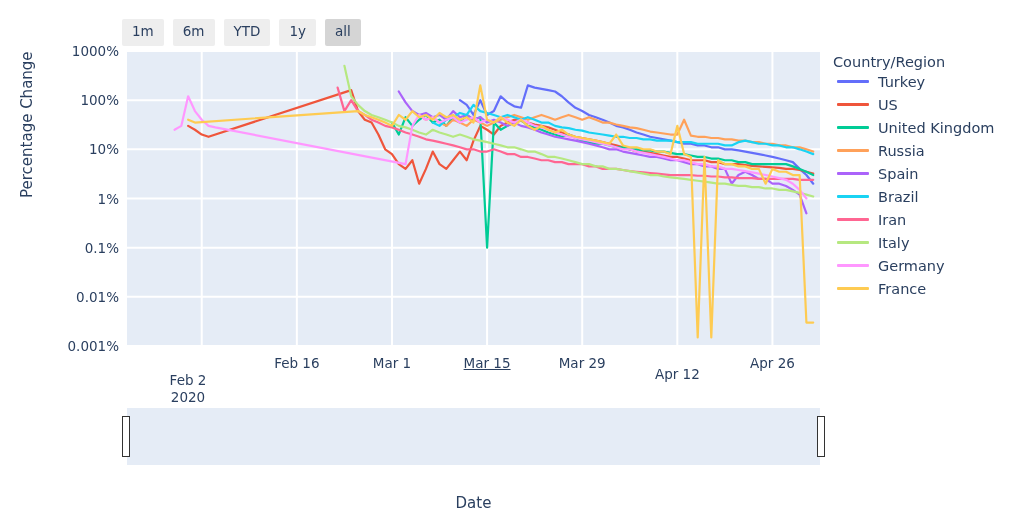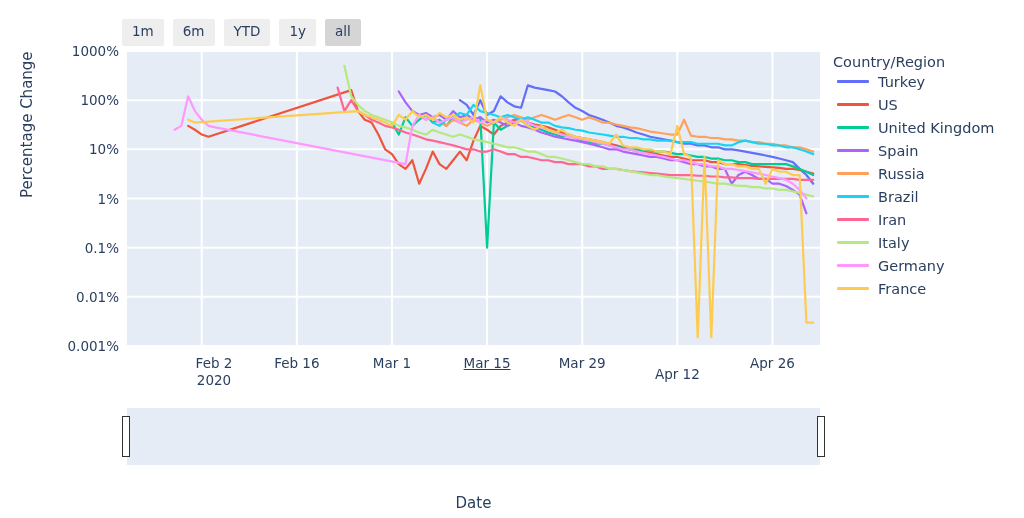--- a/index.html
+++ b/index.html
@@ -208,21 +208,21 @@
   <div id="yticks">
       <div class="ytick-wrap" style="top: 51px;">1000%</div>
       <div class="ytick-wrap" style="top: 100.167px;">100%</div>
       <div class="ytick-wrap" style="top: 149.333px;">10%</div>
       <div class="ytick-wrap" style="top: 198.5px;">1%</div>
       <div class="ytick-wrap" style="top: 247.667px;">0.1%</div>
       <div class="ytick-wrap" style="top: 296.833px;">0.01%</div>
       <div class="ytick-wrap" style="top: 346px;">0.001%</div>
     </div>
   <div id="xticks">
-      <div class="xtick-wrap" style="left: 214px;">
+      <div class="xtick-wrap" style="left: 188px; margin-top: 17px;">
         <div>Feb 2</div>
         <div>2020</div>
       </div>
       <div class="xtick-wrap" style="left: 296.853px;">
         <div>Feb 16</div>
       </div>
       <div class="xtick-wrap" style="left: 391.971px;">
         <div>Mar 1</div>
       </div>
       <div class="xtick-wrap" style="left: 487.088px; text-decoration: underline;">
@@ -256,28 +256,28 @@
         </div>
         <div class="legend-item">
           <span class="legend-swatch" style="background: rgb(239, 85, 59);"></span>
           <span class="legend-label">US</span>
         </div>
         <div class="legend-item">
           <span class="legend-swatch" style="background: rgb(0, 204, 150);"></span>
           <span class="legend-label">United Kingdom</span>
         </div>
         <div class="legend-item">
+          <span class="legend-swatch" style="background: rgb(255, 161, 90);"></span>
+          <span class="legend-label">Russia</span>
+        </div>
+        <div class="legend-item">
           <span class="legend-swatch" style="background: rgb(171, 99, 250);"></span>
           <span class="legend-label">Spain</span>
         </div>
         <div class="legend-item">
-          <span class="legend-swatch" style="background: rgb(255, 161, 90);"></span>
-          <span class="legend-label">Russia</span>
-        </div>
-        <div class="legend-item">
           <span class="legend-swatch" style="background: rgb(25, 211, 243);"></span>
           <span class="legend-label">Brazil</span>
         </div>
         <div class="legend-item">
           <span class="legend-swatch" style="background: rgb(255, 102, 146);"></span>
           <span class="legend-label">Iran</span>
         </div>
         <div class="legend-item">
           <span class="legend-swatch" style="background: rgb(182, 232, 128);"></span>
           <span class="legend-label">Italy</span>

